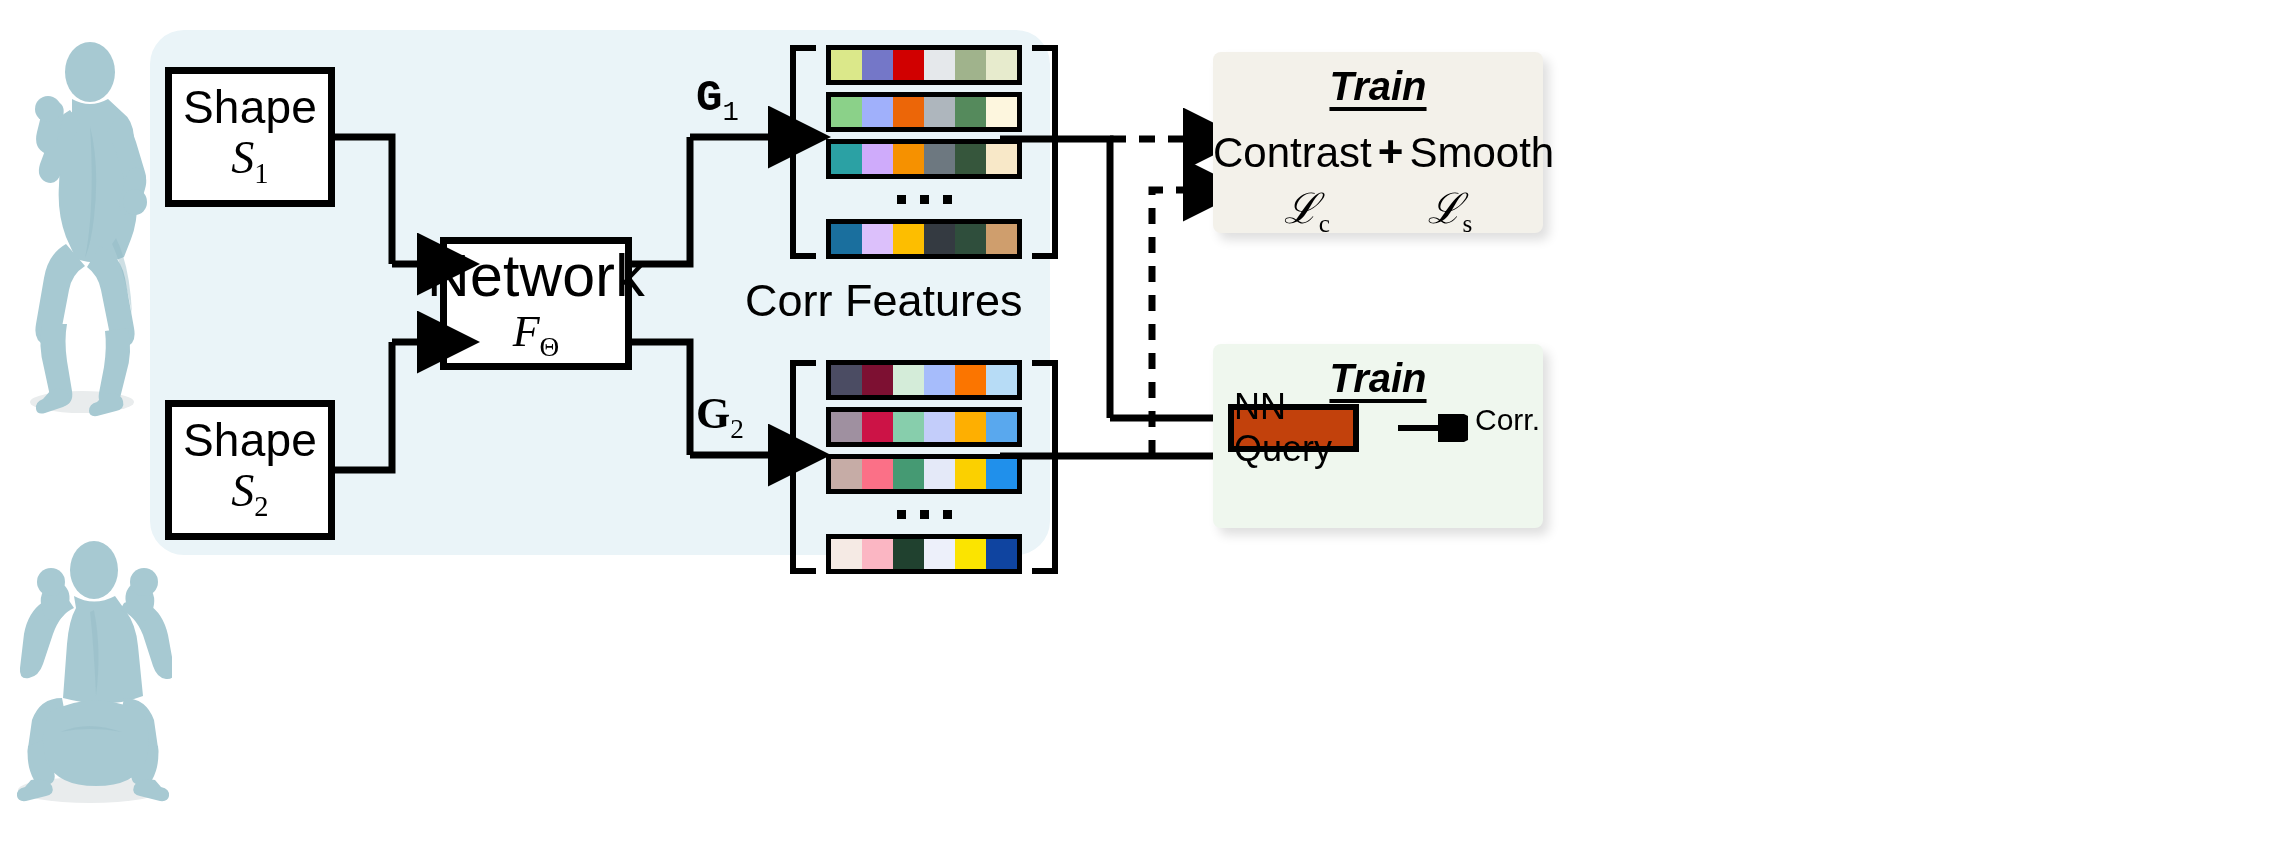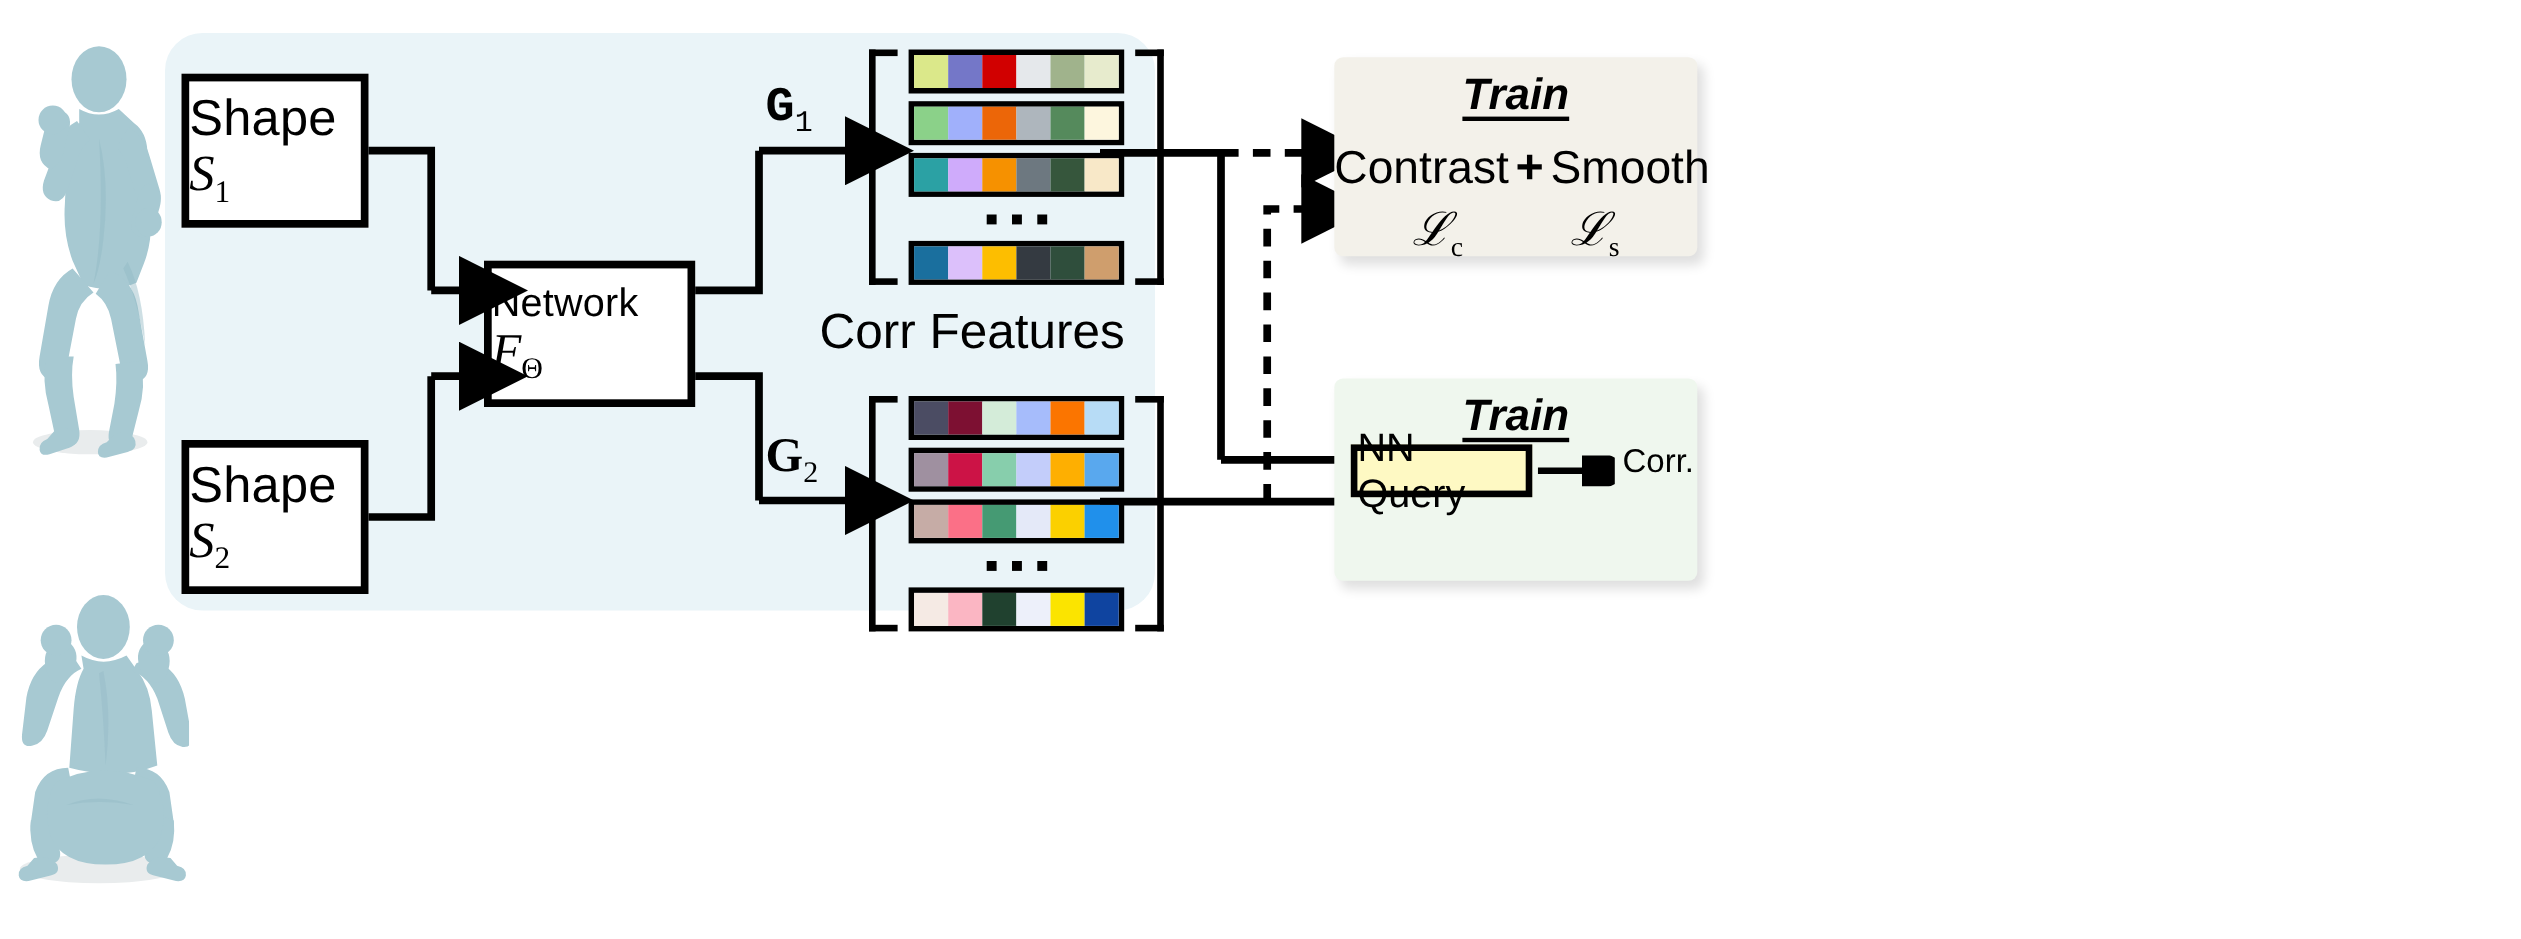--- a/index.html
+++ b/index.html
@@ -9,30 +9,30 @@
   
   #pipeline-panel{position:absolute;left:150px;top:30px;width:900px;height:525px;
       background:#eaf4f8;border-radius:34px;}
 
   
   .mesh-wrap{position:absolute;overflow:hidden;}
   .mesh-svg{display:block;}
 
   
   .box{position:absolute;background:#fff;border:7px solid #000;
-       display:flex;flex-direction:column;align-items:flex-start;justify-content:center;
+       display:flex;flex-direction:column;align-items:center;justify-content:center;
        box-sizing:border-box;}
   .box .l1{font-size:46px;line-height:1.02;letter-spacing:.2px;}
   .box .l2{font-family:"Liberation Serif",serif;font-style:italic;font-size:46px;line-height:1.05;margin-top:3px;}
   .box .l2 sub{font-style:normal;font-size:.62em;}
 
   #shape1-box{left:165px;top:67px;width:170px;height:140px;}
   #shape2-box{left:165px;top:400px;width:170px;height:140px;}
   #network-box{left:440px;top:237px;width:192px;height:133px;}
-  #network-box .l1{font-size:36px;}
+  #network-box .l1{font-size:59px;}
   #network-box .l2{font-size:44px;}
 
   
   #wires{position:absolute;left:0;top:0;width:2292px;height:854px;pointer-events:none;}
 
   
   .glabel{position:absolute;font-family:"Liberation Serif",serif;font-weight:bold;
           font-size:44px;line-height:1;}
   .glabel sub{font-weight:normal;font-size:.62em;}
   #g1-label{left:696px;top:76px;font-family:Liberation Mono, monospace;}
@@ -66,22 +66,22 @@
       text-underline-offset:7px;}
   #train-terms{position:absolute;left:0;right:0;top:75px;text-align:center;
       font-size:42px;white-space:nowrap;}
   #train-terms .plus{font-weight:bold;font-size:44px;padding:0 6px;}
   #train-losses{position:absolute;left:0;right:0;top:126px;display:flex;
       justify-content:space-around;padding:0 22px;box-sizing:border-box;
       font-family:"Liberation Serif",serif;font-size:42px;}
   #train-losses span{font-style:italic;}
   #train-losses sub{font-style:normal;font-size:.6em;}
 
-  #nn-query-box{position:absolute;left:1228px;top:404px;width:165px;height:48px;
-      background:#fef9c3;border:6px solid #000;box-sizing:border-box;
+  #nn-query-box{position:absolute;left:1228px;top:404px;width:131px;height:48px;
+      background:#c2410c;border:6px solid #000;box-sizing:border-box;
       display:flex;align-items:center;justify-content:center;font-size:36px;}
   #corr-label{position:absolute;left:1475px;top:403px;font-size:30px;}
 </style>
 </head>
 <body>
 
 <div id="pipeline-panel"></div>
 
 <div class="mesh-wrap" style="left:4px;top:6px;width:150px;height:415px;">
   <svg class="mesh-svg" width="150" height="415" viewBox="0 0 150 415" aria-hidden="true">

